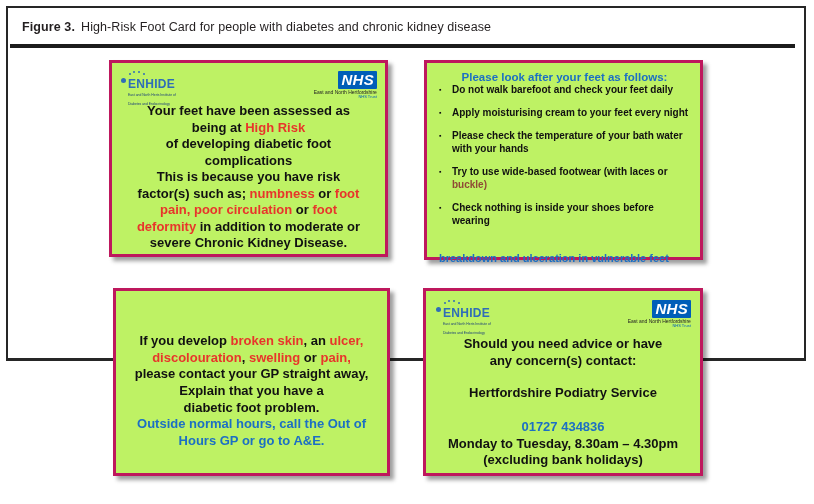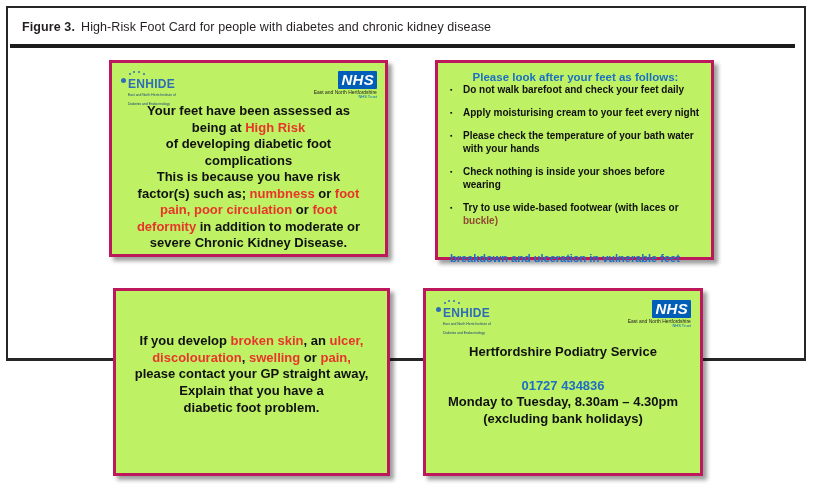--- a/index.html
+++ b/index.html
@@ -18,21 +18,21 @@
   .caption { position:absolute; left:14px; top:12px; font-size:12.5px; color:#231f20; letter-spacing:0.1px; }
   .cap-label { font-weight:bold; margin-right:6px; }
   .caption-rule { position:absolute; left:2px; right:9px; top:36px; height:4px; background:#1c1c1c; }
 
   .card {
     position:absolute; background:#bef264; border:3px solid #be185d;
     box-shadow:4px 4px 4px rgba(0,0,0,0.38);
     box-sizing:border-box; font-weight:bold;
   }
   .card-tl { left:101px; top:52px;  width:279px; height:197px; padding:6px 8px; }
-  .card-tr { left:427px; top:52px;  width:279px; height:200px; padding:8px 10px 6px 12px; }
+  .card-tr { left:416px; top:52px;  width:279px; height:200px; padding:8px 10px 6px 12px; }
   .card-bl { left:105px; top:280px; width:277px; height:188px; padding:42px 8px 6px 8px; }
   .card-br { left:415px; top:280px; width:280px; height:188px; padding:7px 9px; }
 
   .tcenter { text-align:center; }
   .card p { margin:0; }
   .body-text { font-size:13px; line-height:1.27; }
   .body-text-lg { font-size:13px; line-height:1.28; }
   .mt10 { margin-top:10px; }
   .mt14 { margin-top:14px; }
   .blue-text { color:var(--blue); }
@@ -110,32 +110,33 @@
       <li class="bullet-item">
         <span class="bullet-glyph">▪</span>
         <span class="bullet-text"><span>Apply moisturising cream to your feet every night</span></span>
       </li>
       <li class="bullet-item">
         <span class="bullet-glyph">▪</span>
         <span class="bullet-text"><span>Please check the temperature of your bath water</span><br><span>with your hands</span></span>
       </li>
       <li class="bullet-item">
         <span class="bullet-glyph">▪</span>
-        <span class="bullet-text"><span>Check nothing is inside your shoes before wearing</span></span>
+        <span class="bullet-text"><span>Try to use wide-based footwear (with laces or</span><br><span style="color: rgb(143, 74, 53);">buckle)</span></span>
       </li>
       <li class="bullet-item">
         <span class="bullet-glyph">▪</span>
-        <span class="bullet-text"><span>Try to use wide-based footwear (with laces or</span><br><span style="color: rgb(143, 74, 53);">buckle)</span></span>
+        <span class="bullet-text"><span>Check nothing is inside your shoes before wearing</span></span>
       </li>
     </ul>
     <p class="care-note"><br><span>breakdown and ulceration in vulnerable feet</span></p>
   </div>
 
   <div class="card card-bl">
     <p class="tcenter body-text-lg"><span>If you develop </span><span style="color: rgb(232, 53, 43);">broken skin</span><span>, an </span><span style="color: rgb(232, 53, 43);">ulcer,</span><br><span style="color: rgb(232, 53, 43);">discolouration</span><span>, </span><span style="color: rgb(232, 53, 43);">swelling</span><span> or </span><span style="color: rgb(232, 53, 43);">pain,</span><br><span>please contact your GP straight away,</span><br><span>Explain that you have a</span><br><span>diabetic foot problem.</span></p>
+    <p class="tcenter body-text-lg mt14 blue-text"><span>Outside normal hours, call the Out of</span><br><span>Hours GP or go to A&amp;E.</span></p>
   </div>
 
   <div class="card card-br">
     <div class="logo-row">
       <div class="enhide">
         <span class="dot dot-big"></span>
         <span class="dot dot-s1"></span>
         <span class="dot dot-s2"></span>
         <span class="dot dot-s3"></span>
         <span class="dot dot-s4"></span>
@@ -144,19 +145,20 @@
           <div class="enhide-tag">East and North Herts Institute of</div>
           <div class="enhide-tag">Diabetes and Endocrinology</div>
         </div>
       </div>
       <div class="nhs">
         <span class="nhs-box">NHS</span>
         <div class="nhs-org">East and North Hertfordshire</div>
         <div class="nhs-trust">NHS Trust</div>
       </div>
     </div>
+    <p class="tcenter body-text-lg" style="margin-top:8px;"><span>Should you need advice or have</span><br><span>any concern(s) contact:</span></p>
     <p class="tcenter body-text-lg" style="margin-top:16px;">Hertfordshire Podiatry Service</p>
     <p class="tcenter body-text-lg blue-text" style="margin-top:17px;">01727 434836</p>
     <p class="tcenter body-text-lg">Monday to Tuesday, 8.30am – 4.30pm</p>
     <p class="tcenter body-text-lg">(excluding bank holidays)</p>
   </div>
 
 </div>
 
 </body></html>

